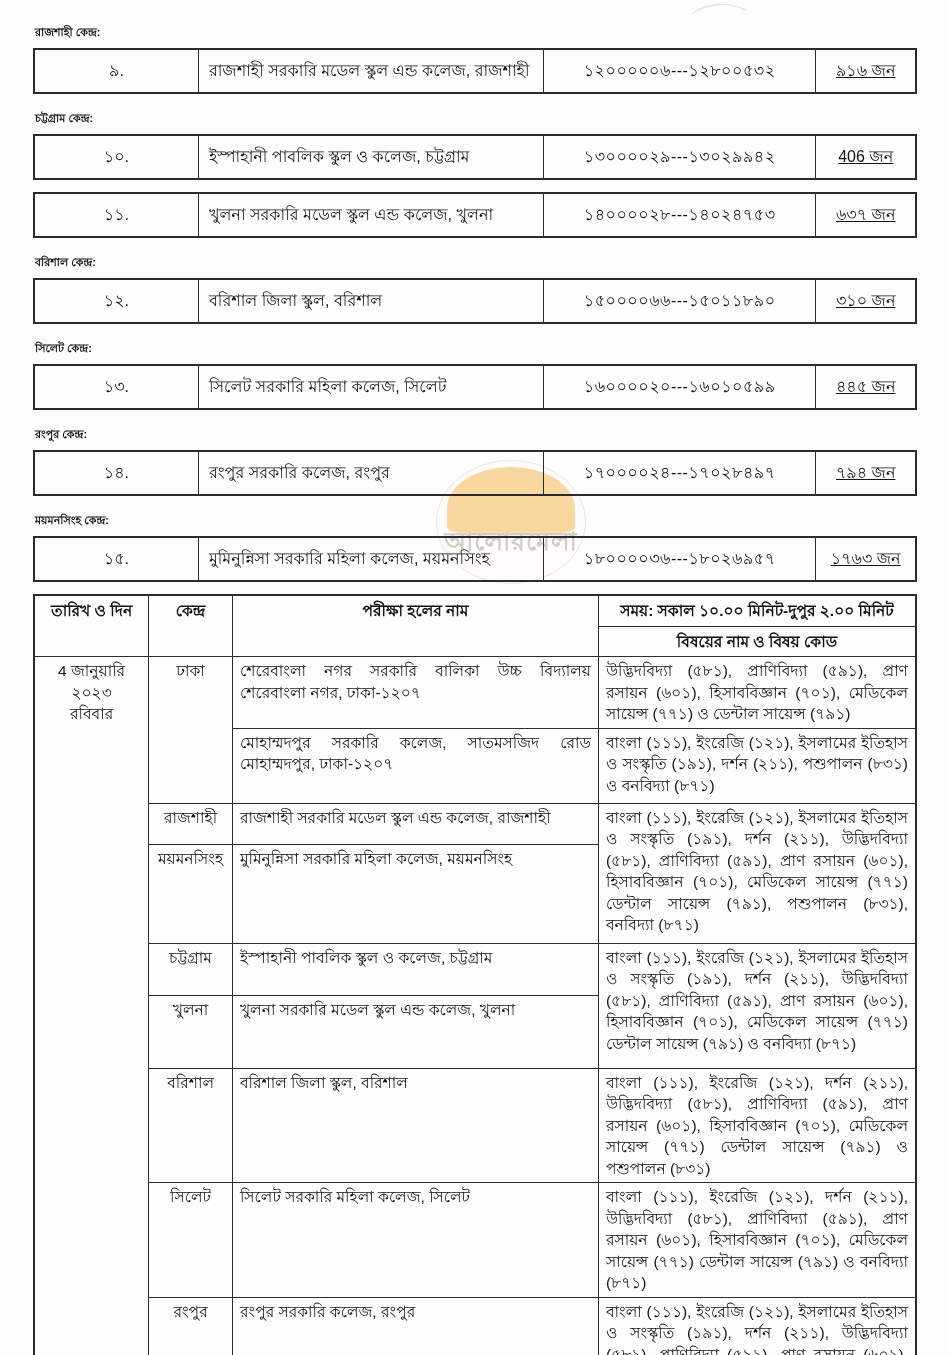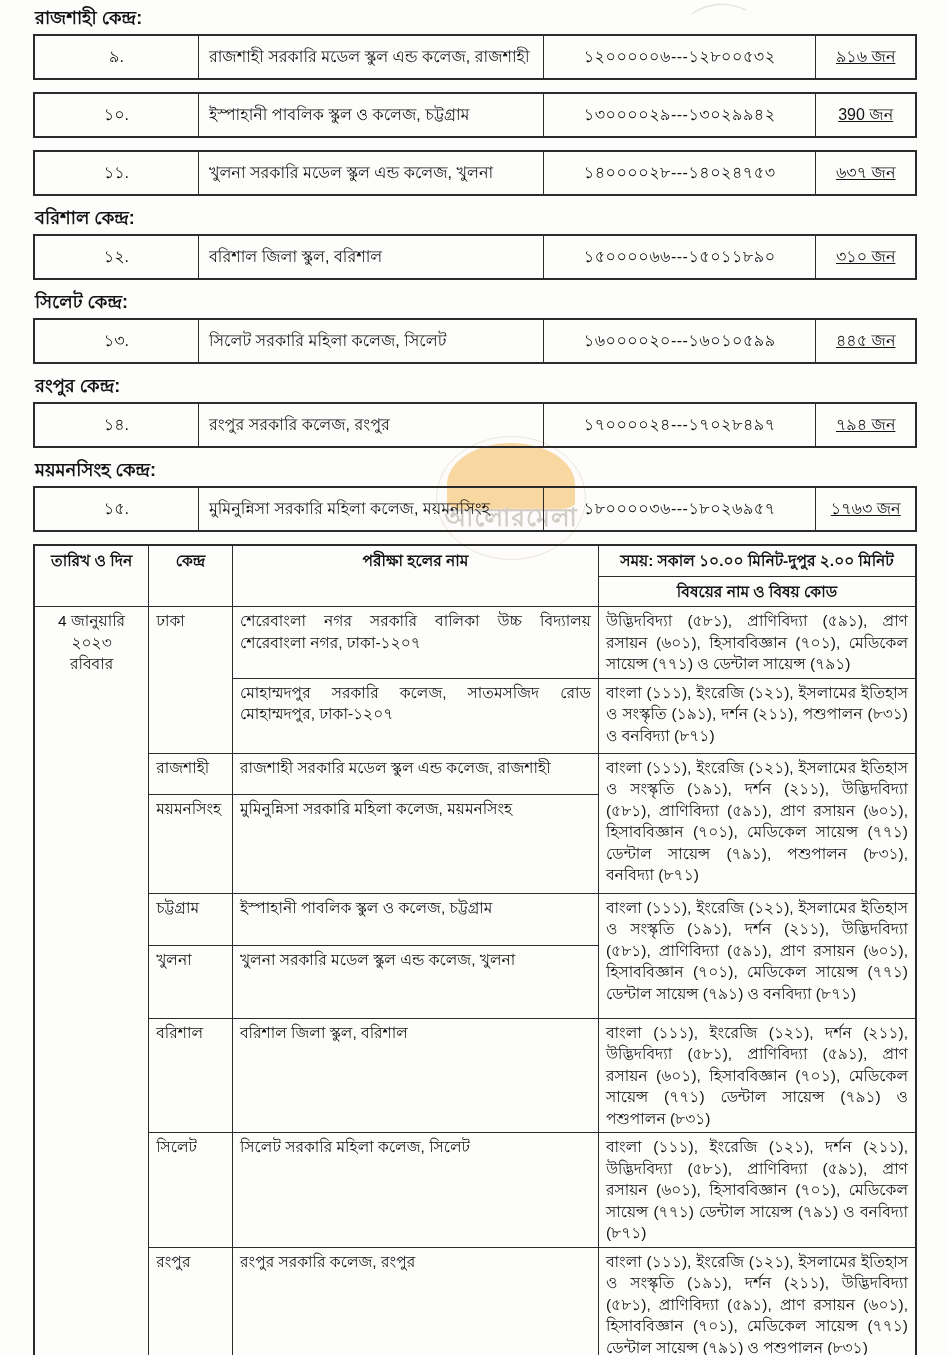--- a/index.html
+++ b/index.html
@@ -8,21 +8,21 @@
     background:#fdfdfc;box-sizing:border-box;
     padding:8px 33px 0 33px;
     font-family:"Liberation Sans","DejaVu Sans",sans-serif;
     color:#131313;overflow:hidden;
   }
   .content{position:relative;z-index:1;}
 
   
   .center-section{margin-bottom:12px;}
   .center-heading{
-    font-size:18px;font-weight:bold;line-height:20px;margin:0 0 6px 2px;
+    font-size:11px;font-weight:bold;line-height:20px;margin:14px 0 6px 2px;
   }
   table.ctable{
     width:100%;border-collapse:collapse;table-layout:fixed;
     border:2px solid #2b2b2b;background:transparent;
   }
   table.ctable td{
     border:1.5px solid #2b2b2b;height:38px;font-size:16px;
     padding:2px 10px;background:transparent;
   }
   td.c-serial{width:18%;text-align:center;}
@@ -43,36 +43,36 @@
   table.schedule th,table.schedule td{
     border:1.5px solid #2b2b2b;vertical-align:top;background:transparent;
     font-size:15.5px;line-height:21.5px;padding:3px 7px;
   }
   table.schedule th{font-weight:bold;text-align:center;padding:4px 0;}
   col.col-date{width:13%;}
   col.col-center{width:9.5%;}
   col.col-hall{width:41.5%;}
   col.col-sub{width:36%;}
   td.s-date{text-align:center;padding-top:6px;}
-  td.s-center{padding-top:6px;}
+  td.s-center{text-align:center;padding-top:6px;}
   td.s-hall{text-align:justify;padding-top:5px;}
   td.s-sub{text-align:justify;padding-top:5px;}
   tr.r0 td{height:60px;}
   tr.r1 td{height:68px;}
   tr.r2 td{height:34px;}
   tr.r3 td{height:92px;}
   tr.r4 td{height:45px;}
   tr.r5 td{height:66px;}
   tr.r6 td{height:85px;}
   tr.r7 td{height:94px;}
   tr.r8 td{height:108px;}
 
   
   .watermark{
-    position:absolute;left:436px;top:436px;width:148px;height:122px;
+    position:absolute;left:436px;top:460px;width:148px;height:122px;
     z-index:0;border-radius:50%;overflow:hidden;opacity:.48;
     border:1px solid rgba(190,170,140,.55);
     background:rgba(253,250,244,.6);
   }
   .watermark .sun{
     position:absolute;left:7%;top:5%;width:86%;height:55%;
     background:#f5ae3f;border-radius:50% 50% 18% 18% / 62% 62% 10% 10%;
   }
   .watermark .wm-text{
     position:absolute;left:0;right:0;top:50%;text-align:center;
@@ -105,27 +105,28 @@
           <td class="c-serial">৯.</td>
           <td class="c-name">রাজশাহী সরকারি মডেল স্কুল এন্ড কলেজ, রাজশাহী</td>
           <td class="c-roll">১২০০০০০৬---১২৮০০৫৩২</td>
           <td class="c-count">৯১৬ জন</td>
         </tr>
       </tbody>
         </table>
     </div>
 
     <div class="center-section">
+      <div class="center-heading">চট্টগ্রাম কেন্দ্র:</div>
       <table class="ctable">
           <tbody>
         <tr>
           <td class="c-serial">১০.</td>
           <td class="c-name">ইস্পাহানী পাবলিক স্কুল ও কলেজ, চট্টগ্রাম</td>
           <td class="c-roll">১৩০০০০২৯---১৩০২৯৯৪২</td>
-          <td class="c-count">390 জন</td>
+          <td class="c-count">406 জন</td>
         </tr>
       </tbody>
         </table>
     </div>
 
     <div class="center-section">
       <table class="ctable">
           <tbody>
         <tr>
           <td class="c-serial">১১.</td>

